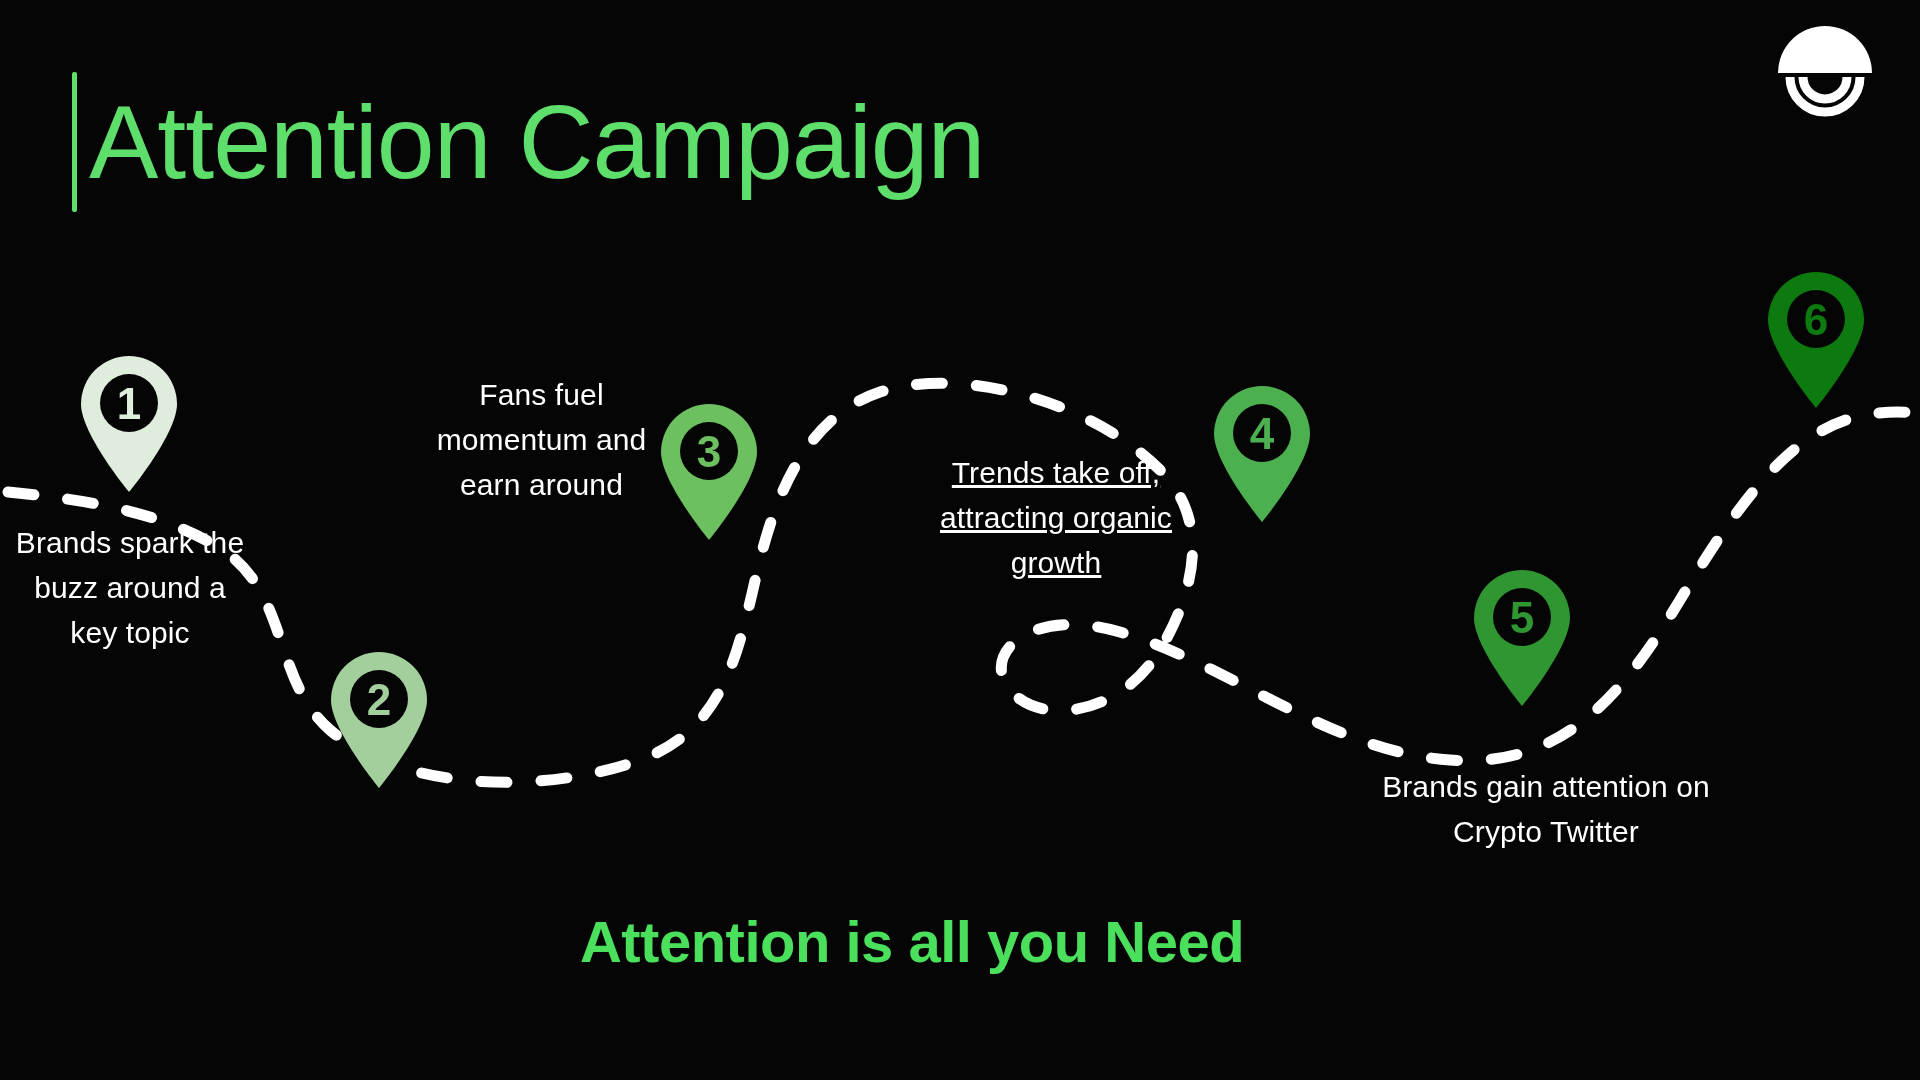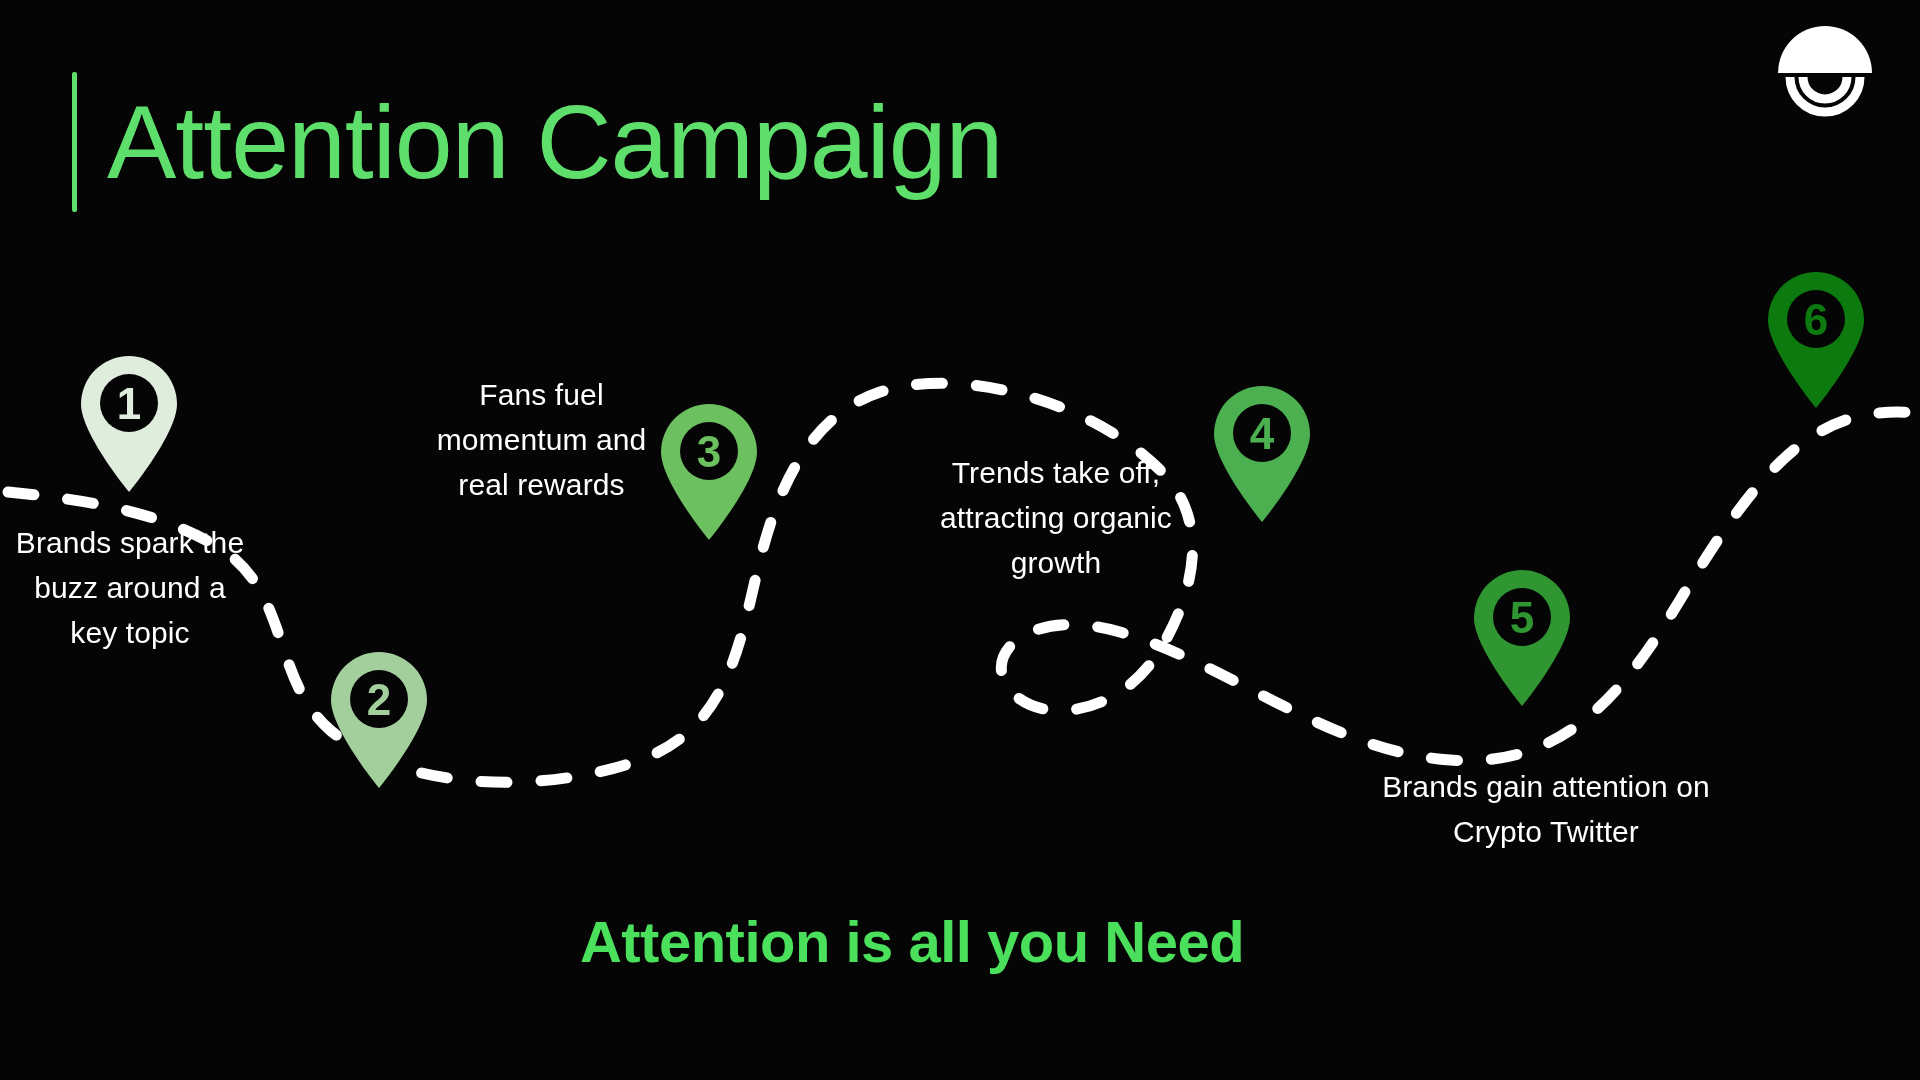--- a/index.html
+++ b/index.html
@@ -24,21 +24,21 @@
     background: #050505;
   }
 
   
   .title-wrap {
     position: absolute;
     left: 72px;
     top: 72px;
     display: flex;
     align-items: stretch;
-    gap: 30px;
+    gap: 12px;
   }
   .title-bar {
     width: 5px;
     background: #5ede6a;
     border-radius: 2px;
     align-self: stretch;
     min-height: 140px;
   }
   .title-text {
     color: #5ede6a;
@@ -165,30 +165,30 @@
     <div class="pin-num" style="color:#a2cf9c;">2</div>
   </div>
 
   <div class="pin" style="left:655px; top:400px;">
     <svg viewBox="0 0 108 140" aria-hidden="true">
       <path d="M54 140 C54 140 6 82 6 52 A48 48 0 0 1 102 52 C102 82 54 140 54 140 Z" fill="#6cc05f"></path>
       <circle cx="54" cy="51" r="29" fill="#050505"></circle>
     </svg>
     <div class="pin-num" style="color:#6cc05f;">3</div>
   </div>
-  <div class="caption" style="left:434px; top:372px; width:215px;">Fans fuel momentum and real rewards</div>
+  <div class="caption" style="left:434px; top:372px; width:215px;">Fans fuel momentum and earn around</div>
 
   <div class="pin" style="left:1208px; top:382px;">
     <svg viewBox="0 0 108 140" aria-hidden="true">
       <path d="M54 140 C54 140 6 82 6 52 A48 48 0 0 1 102 52 C102 82 54 140 54 140 Z" fill="#4cb050"></path>
       <circle cx="54" cy="51" r="29" fill="#050505"></circle>
     </svg>
     <div class="pin-num" style="color:#4cb050;">4</div>
   </div>
-  <div class="caption" style="left:922px; top:450px; width:268px;">Trends take off, attracting organic growth</div>
+  <div class="caption" style="left:922px; top:450px; width:268px;text-decoration:underline;">Trends take off, attracting organic growth</div>
 
   <div class="pin" style="left:1468px; top:566px;">
     <svg viewBox="0 0 108 140" aria-hidden="true">
       <path d="M54 140 C54 140 6 82 6 52 A48 48 0 0 1 102 52 C102 82 54 140 54 140 Z" fill="#2f9632"></path>
       <circle cx="54" cy="51" r="29" fill="#050505"></circle>
     </svg>
     <div class="pin-num" style="color:#2f9632;">5</div>
   </div>
   <div class="caption" style="left:1340px; top:752px; width:412px;margin-top:12px;">Brands gain attention on Crypto Twitter</div>
 

